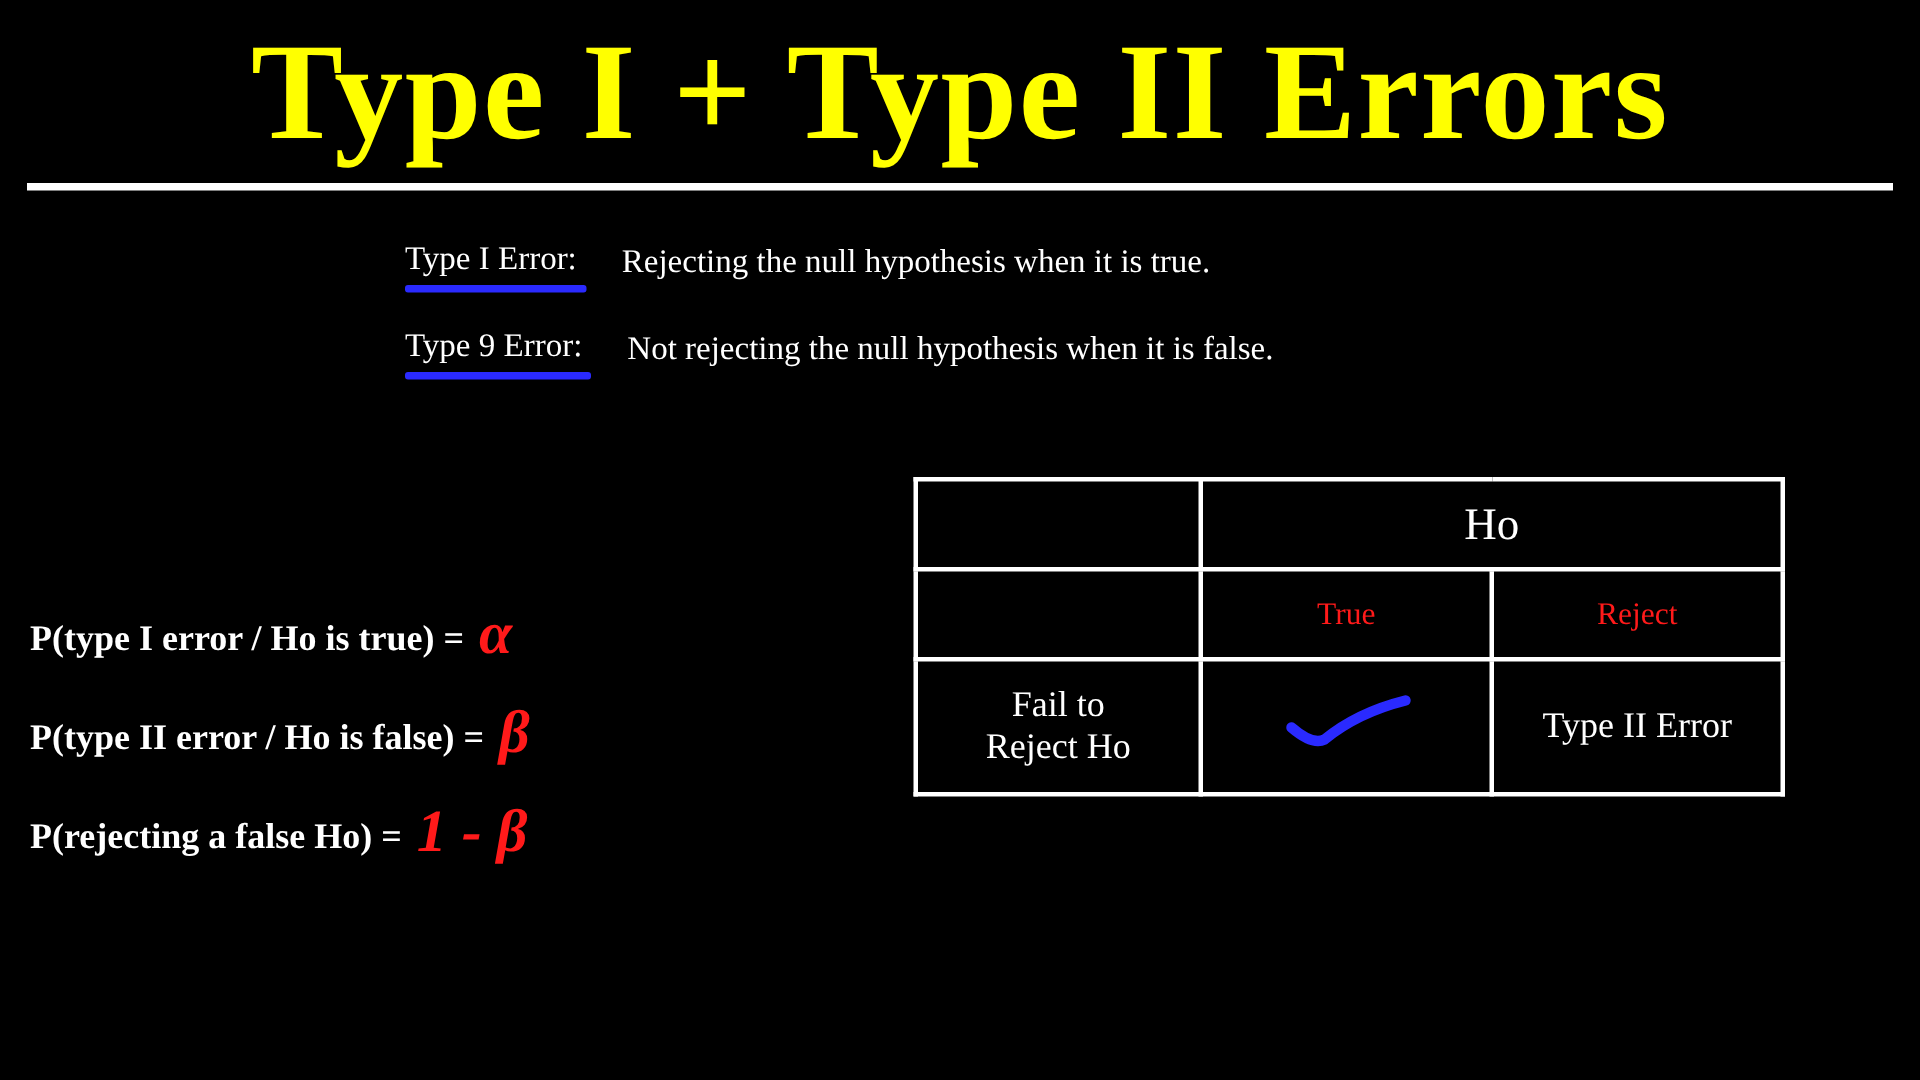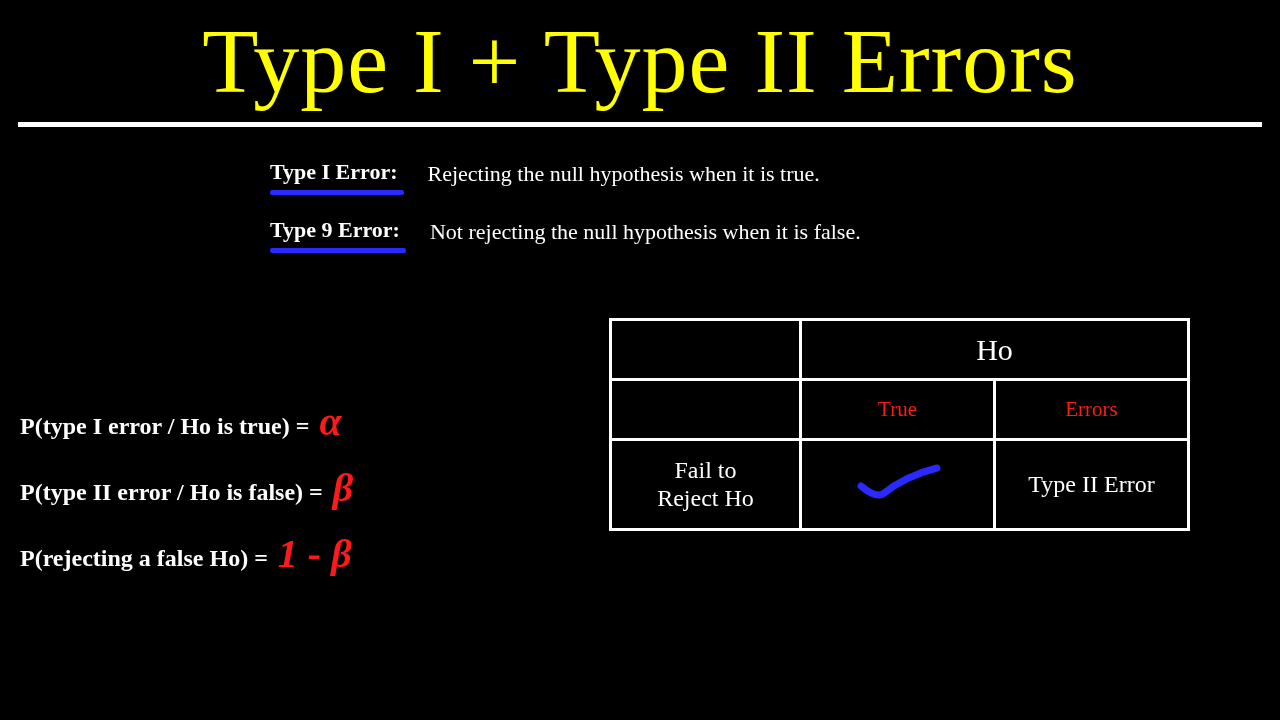--- a/index.html
+++ b/index.html
@@ -10,21 +10,21 @@
     color: #fff;
     font-family: Georgia, 'Times New Roman', serif;
     overflow: hidden;
     position: relative;
   }
   .title {
     font-size: 92px;
     color: #ffff00;
     text-align: center;
     padding-top: 8px;
-    font-weight: normal;
+    font-weight: bold;
     letter-spacing: 1px;
   }
   .hr {
     border: none;
     border-top: 5px solid #fff;
     margin: 8px 18px 0 18px;
   }
   .defs {
     margin: 32px 0 0 270px;
     font-size: 22px;
@@ -32,21 +32,20 @@
   .def-row {
     display: flex;
     align-items: flex-start;
     margin-bottom: 28px;
   }
   .def-label {
     position: relative;
     padding-bottom: 4px;
     margin-right: 30px;
     white-space: nowrap;
-    font-weight: bold;
   }
   .def-label .uline {
     position: absolute;
     left: 0; right: -6px; bottom: -6px;
     height: 5px;
     background: #2a2aff;
     border-radius: 2px;
   }
   .def-text { padding-top: 2px; }
   .lower {
@@ -140,21 +139,21 @@
 <div class="table-wrap">
   <table>
     <tbody>
         <tr>
       <td class="c-blank"></td>
       <td class="c-ho" colspan="2">Ho</td>
     </tr>
     <tr>
       <td class="c-sub"></td>
       <td class="c-sub c-true">True</td>
-      <td class="c-sub c-false">Errors</td>
+      <td class="c-sub c-false">Reject</td>
     </tr>
     <tr class="c-row">
       <td class="c-left">Fail to<br>Reject Ho</td>
       <td>
         <svg class="check" viewBox="0 0 90 40">
           <path d="M8 24 Q22 36 30 32 Q52 14 84 6" stroke="#2a2aff" stroke-width="7" fill="none" stroke-linecap="round"></path>
         </svg>
       </td>
       <td>Type II Error</td>
     </tr>

